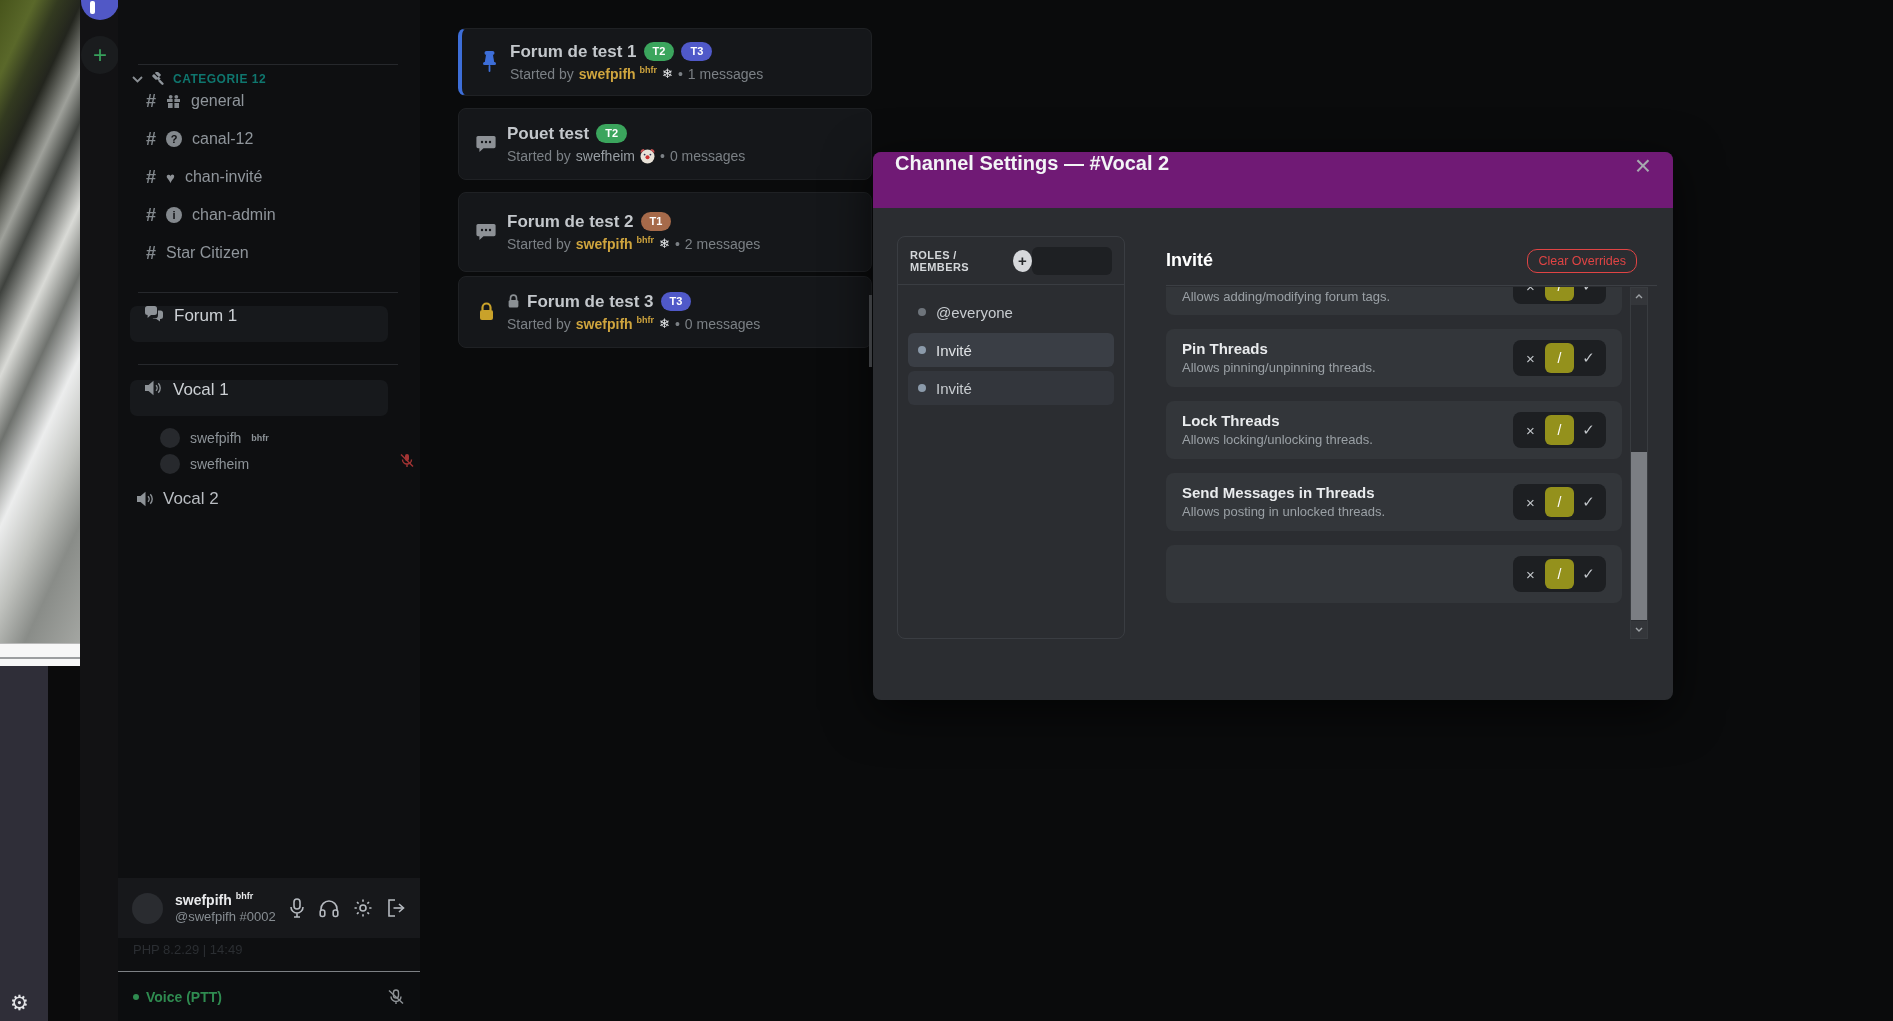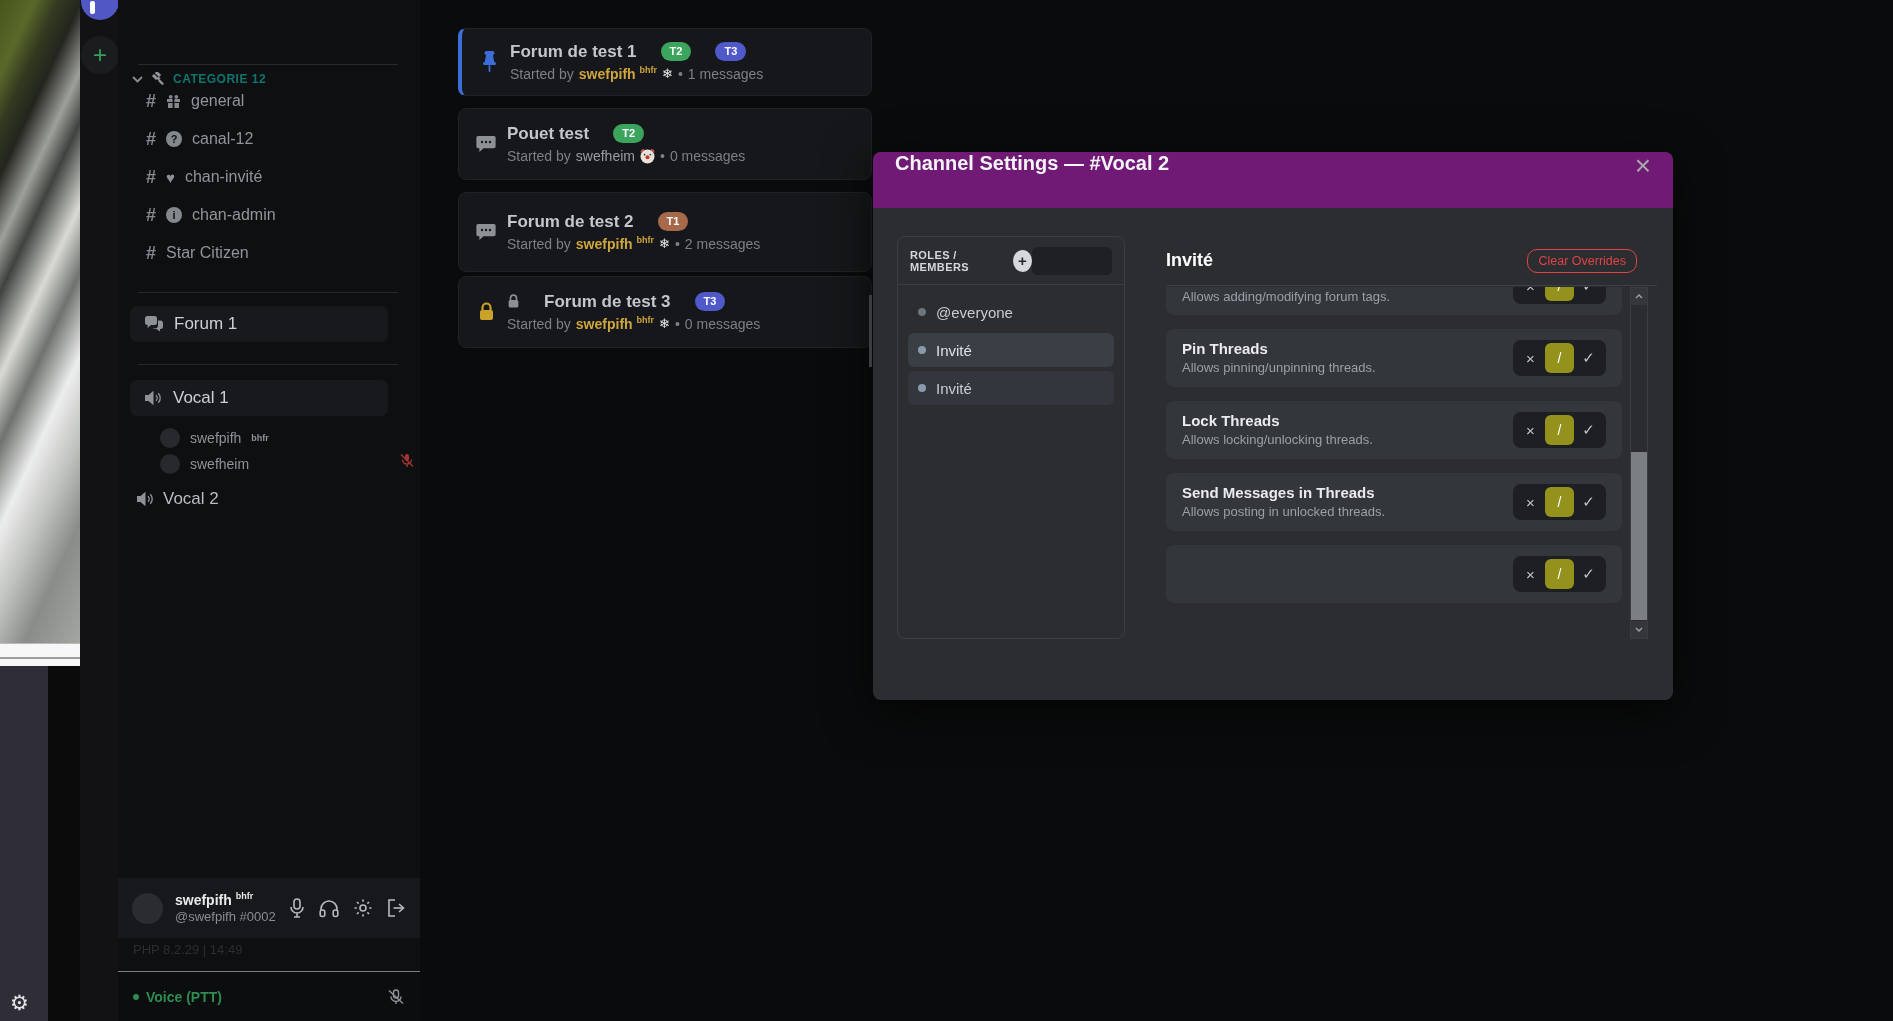--- a/index.html
+++ b/index.html
@@ -29,21 +29,21 @@
   .sb-divider { position:absolute; left:20px; width:260px; height:1px; background:#26282c; }
   .category-row { position:absolute; left:14px; top:69px; height:20px; display:flex; align-items:center; gap:8px; color:#8f959b; }
   .category-label { font-size:12px; font-weight:bold; letter-spacing:.5px; color:#0f766e; }
   .chan-row { position:absolute; left:28px; height:28px; display:flex; align-items:center; gap:10px;
     color:#8f959b; font-size:16px; }
   .chan-hash { font-weight:bold; font-size:18px; color:#83898e; }
   .mini-badge { width:16px; height:16px; border-radius:50%; background:#83888d; color:#0e0f11;
     font-size:11px; font-weight:bold; display:flex; align-items:center; justify-content:center; }
   .heart-glyph { color:#8d9196; font-size:15px; }
   .sb-card { position:absolute; left:12px; width:258px; height:36px; background:#17191c; border-radius:7px;
-    display:flex; align-items:center; padding-left:14px; gap:10px; color:#ccd0d4; font-size:17px; }
+    display:flex; align-items:flex-start; padding-left:14px; gap:10px; color:#ccd0d4; font-size:17px; }
   .sb-card svg, .vocal2-row svg { color:#8d9297; }
   .member-row { position:absolute; left:42px; height:24px; display:flex; align-items:center; gap:10px; }
   .member-avatar { width:20px; height:20px; border-radius:50%; background:#27292d; }
   .member-name { font-size:14px; color:#8d9398; }
   .member-sup { font-size:9px; font-weight:bold; color:#8d9398; vertical-align:super; }
   .mic-slash-red { position:absolute; left:282px; top:453px; color:#a23434; }
   .vocal2-row { position:absolute; left:18px; top:486px; height:26px; display:flex; align-items:center; gap:8px;
     color:#b9bdc2; font-size:17px; }
 
   .user-panel { position:absolute; left:0; top:878px; width:302px; height:60px; background:#17181b;
@@ -61,21 +61,21 @@
   .ptt-dot { width:6px; height:6px; border-radius:50%; margin-right:7px; }
   .ptt-label { font-size:14px; font-weight:bold; }
   .ptt-icon { margin-left:auto; color:#8f9397; }
 
   
   .post-card { position:absolute; left:458px; width:414px; background:#15171a; border:1px solid #1f2124;
     border-radius:8px; display:flex; align-items:center; padding:0 12px; }
   .post-card.pinned { border-left:4px solid #3d6ed8; }
   .post-icon { width:30px; flex:none; display:flex; justify-content:center; }
   .post-texts { margin-left:6px; line-height:1.45; }
-  .post-title-row { display:flex; align-items:center; gap:24px; }
+  .post-title-row { display:flex; align-items:center; gap:7px; }
   .post-title { font-size:17px; font-weight:bold; color:#c3c7cb; }
   .title-lock { color:#8b9094; display:flex; }
   .tag-pill { height:19px; padding:0 9px; border-radius:10px; color:#fff; font-size:11px; font-weight:bold;
     display:flex; align-items:center; }
   .post-sub { font-size:14px; color:#7b8085; display:flex; align-items:center; gap:5px; }
   .author-plain { color:#989ea3; }
   .author-gold { font-weight:bold; }
   .author-gold sup, .member-sup-gold { font-size:9px; font-weight:bold; }
   .snowflake { color:#e6e8ea; font-size:13px; }
   .forum-scroll-sliver { position:absolute; left:869px; top:295px; width:3px; height:72px; background:#55585c; }

